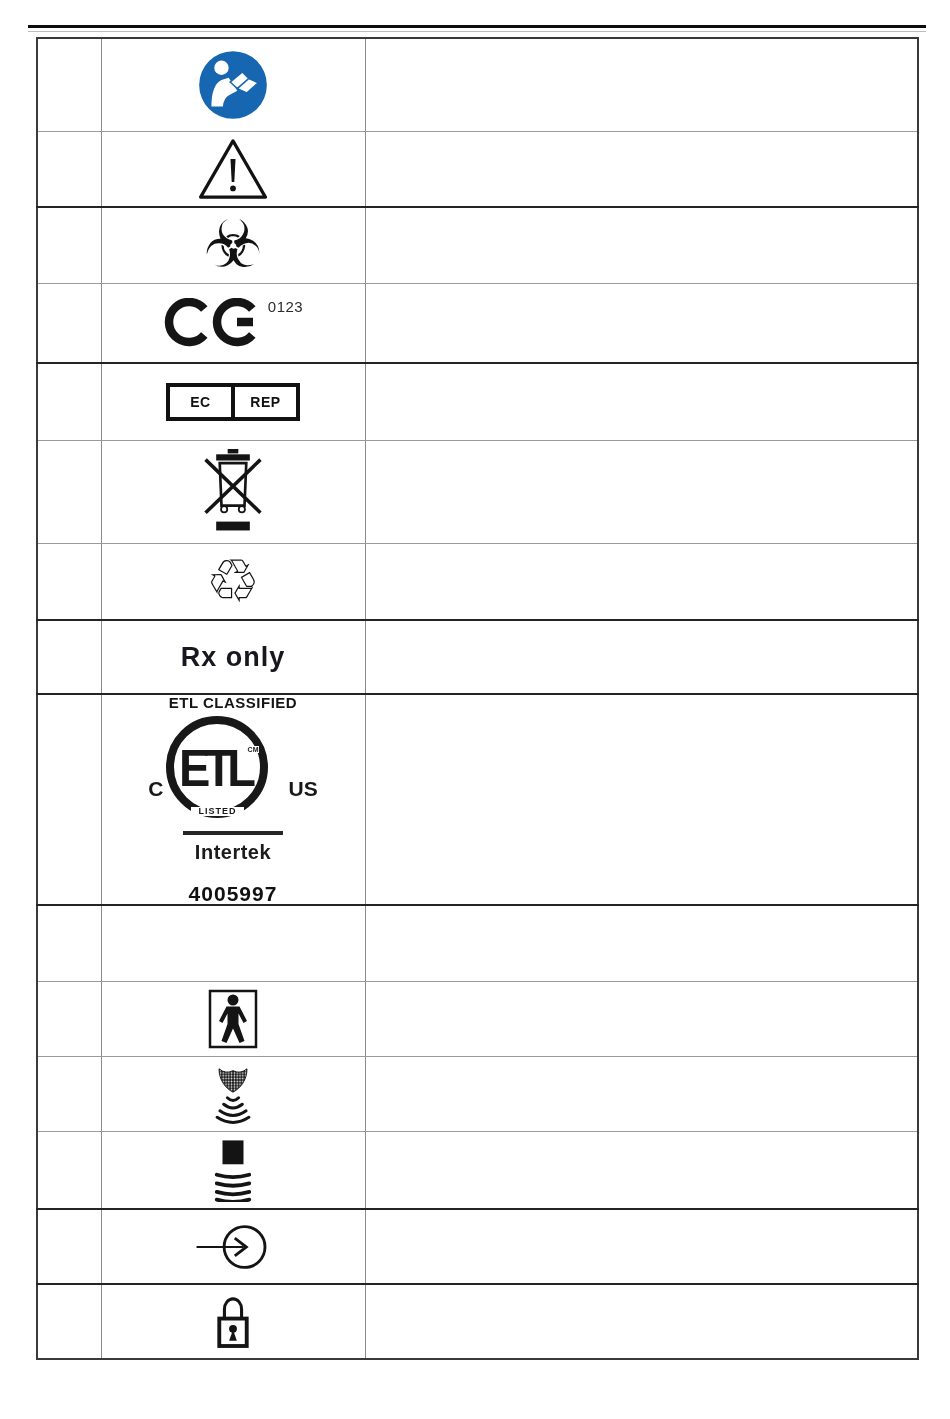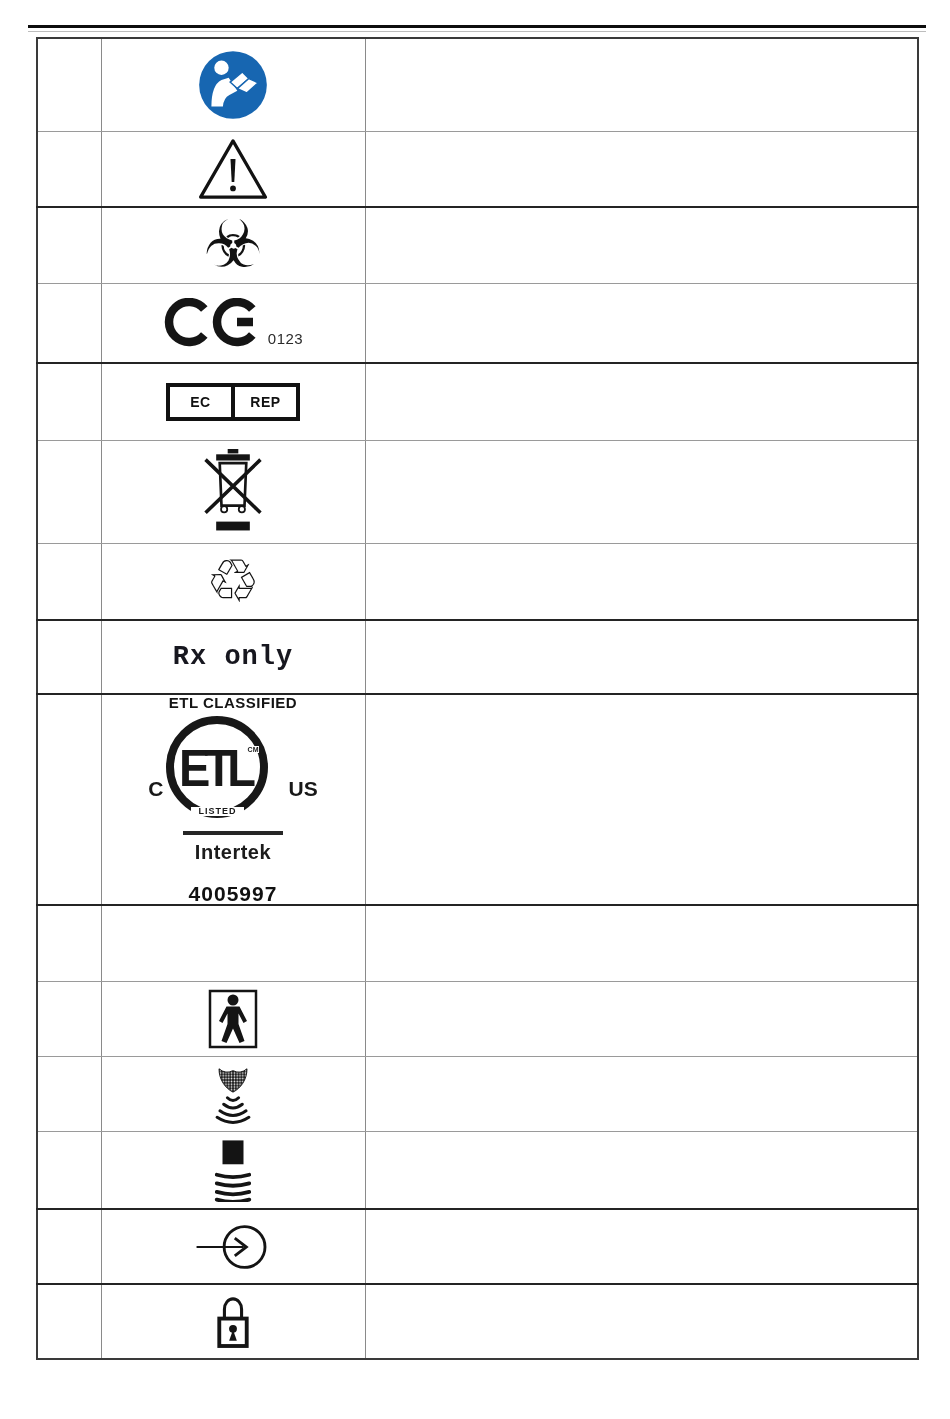--- a/index.html
+++ b/index.html
@@ -38,35 +38,35 @@
   .h11{height:75px}.h12{height:75px}.h13{height:78px}.h14{height:75px}.h15{height:75px}
 
   .glyph{
     font-family:"DejaVu Sans",sans-serif;
     color:#121212;line-height:1;display:block;
   }
   .glyph.bio{font-size:66px;}
   .glyph.recycle{font-size:60px;}
 
   
-  .ce-wrap{display:flex;align-items:flex-end;justify-content:center;}
+  .ce-wrap{display:flex;justify-content:center;}
   .ce-nb{font-size:15px;color:#2b2b2b;margin-left:1px;margin-bottom:1px;letter-spacing:0.5px;}
 
   
   .ecrep{display:flex;}
   .ecrep .box{
     border:4px solid #111;background:#fff;
     min-width:33px;height:30px;padding:0 14px;
     display:flex;align-items:center;justify-content:center;
     font-weight:bold;font-size:14px;letter-spacing:0.5px;color:#111;
   }
   .ecrep .box + .box{margin-left:-4px;}
 
   
-  .rx{font-family:Liberation Mono, monospace;font-weight:bold;font-size:27px;color:#17171f;letter-spacing:1px;}
+  .rx{font-family:Liberation Sans, sans-serif;font-weight:bold;font-size:27px;color:#17171f;letter-spacing:1px;}
 
   
   .etl{display:flex;flex-direction:column;align-items:center;line-height:1;}
   .etl-header{font-weight:bold;font-size:15px;letter-spacing:0.5px;color:#151515;margin-bottom:6px;}
   .etl-mid{display:flex;align-items:center;}
   .etl-side{font-weight:bold;font-size:21px;color:#181818;margin-top:42px;}
   .etl-side.c{margin-right:3px;}
   .etl-side.us{margin-left:20px;}
   .etl-circle{
     position:relative;width:86px;height:86px;border:8px solid #181818;border-radius:50%;

